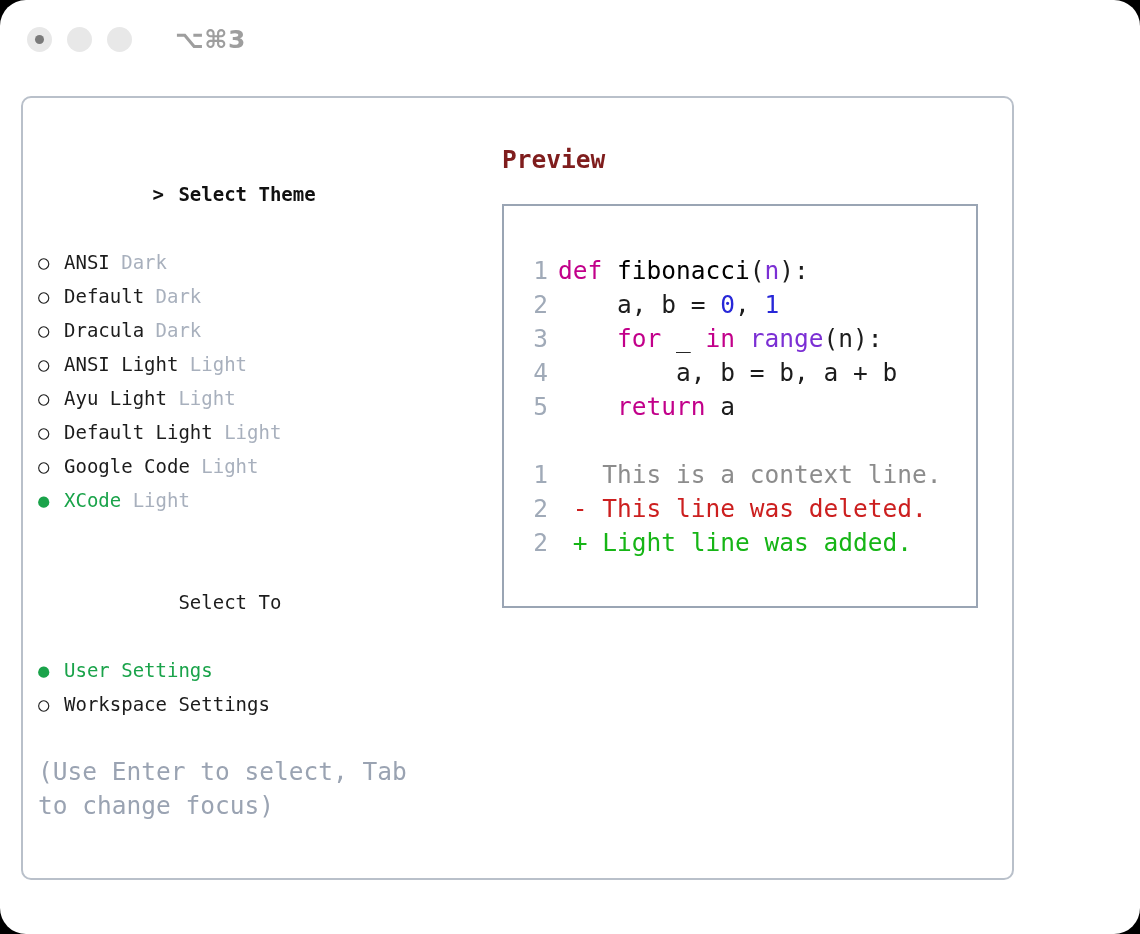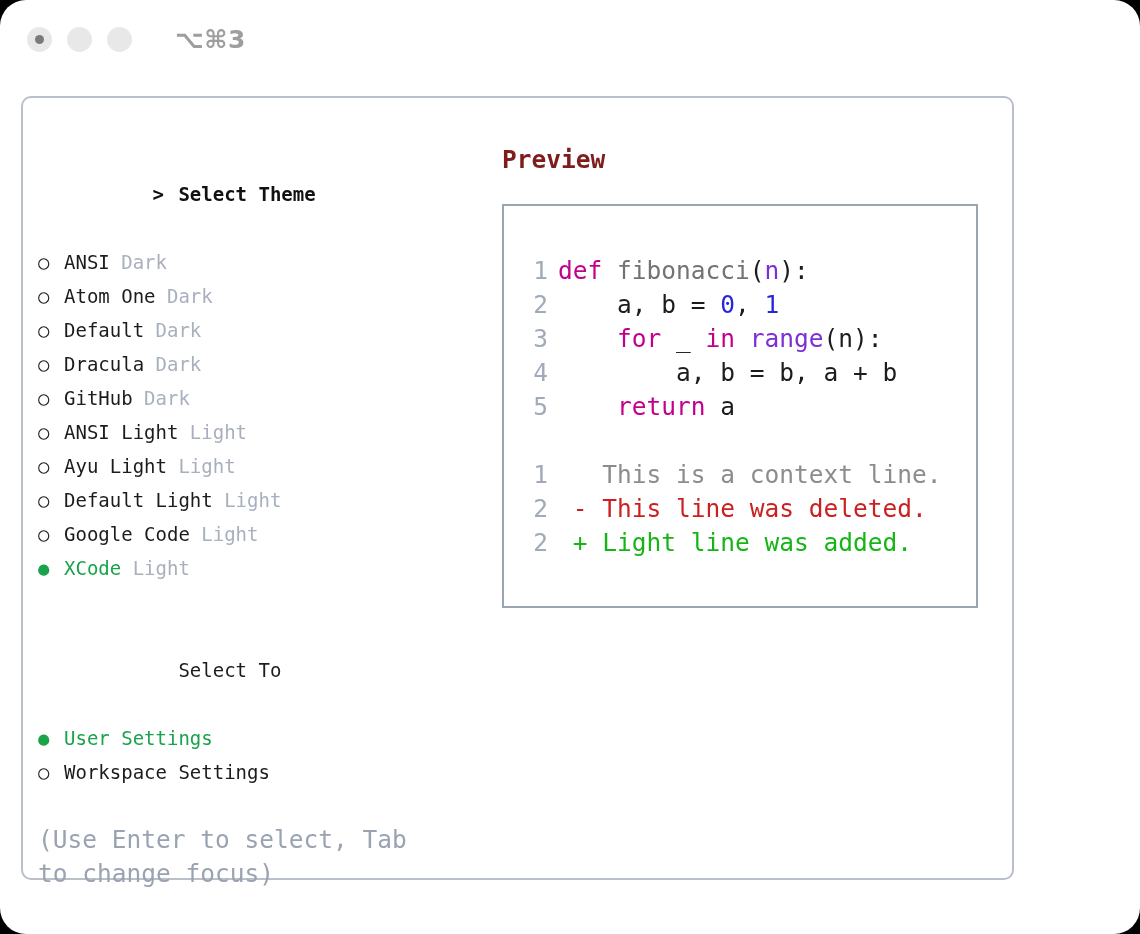--- a/index.html
+++ b/index.html
@@ -159,21 +159,21 @@
     color: #1c1c1c;
   }
   .ln {
     color: #a0aab8;
     display: inline-block;
     width: 28px;
     text-align: right;
     margin-right: 10px;
   }
   .kw   { color: #c2008a; }
-  .fn   { color: #737373; margin-top: 25px; }
+  .fn   { color: #000000; margin-top: 25px; }
   .param{ color: #7b2fd4; }
   .num  { color: #2727d8; }
   .builtin { color: #7b2fd4; }
   .plain { color: #1c1c1c; }
   .diff-ctx { color: #8c8c8c; }
   .diff-del { color: #cc1f1f; }
   .diff-add { color: #16b516; }
   .blank-line { height: 34px; }
 </style>
 </head>
@@ -194,24 +194,22 @@
     <div id="panel-inner">
 
       <div id="left-col">
 
         <div class="tui-line section-head">
           <span class="marker">&gt;</span><span>Select Theme</span>
         </div>
 
         <div id="theme-list">
             <div class="tui-line"><span class="marker">○</span><span>ANSI</span><span> </span><span class="tag-dark">Dark</span></div>
-            <div class="tui-line"><span class="marker">○</span><span>Atom One</span><span> </span><span class="tag-dark">Dark</span></div>
             <div class="tui-line"><span class="marker">○</span><span>Default</span><span> </span><span class="tag-dark">Dark</span></div>
             <div class="tui-line"><span class="marker">○</span><span>Dracula</span><span> </span><span class="tag-dark">Dark</span></div>
-            <div class="tui-line"><span class="marker">○</span><span>GitHub</span><span> </span><span class="tag-dark">Dark</span></div>
             <div class="tui-line"><span class="marker">○</span><span>ANSI Light</span><span> </span><span class="tag-light">Light</span></div>
             <div class="tui-line"><span class="marker">○</span><span>Ayu Light</span><span> </span><span class="tag-light">Light</span></div>
             <div class="tui-line"><span class="marker">○</span><span>Default Light</span><span> </span><span class="tag-light">Light</span></div>
             <div class="tui-line"><span class="marker">○</span><span>Google Code</span><span> </span><span class="tag-light">Light</span></div>
             <div class="tui-line"><span class="marker marker-green">●</span><span class="sel-green">XCode</span><span> </span><span class="tag-light">Light</span></div>
           </div>
 
         <div class="spacer-line"></div>
 
         <div class="tui-line">

